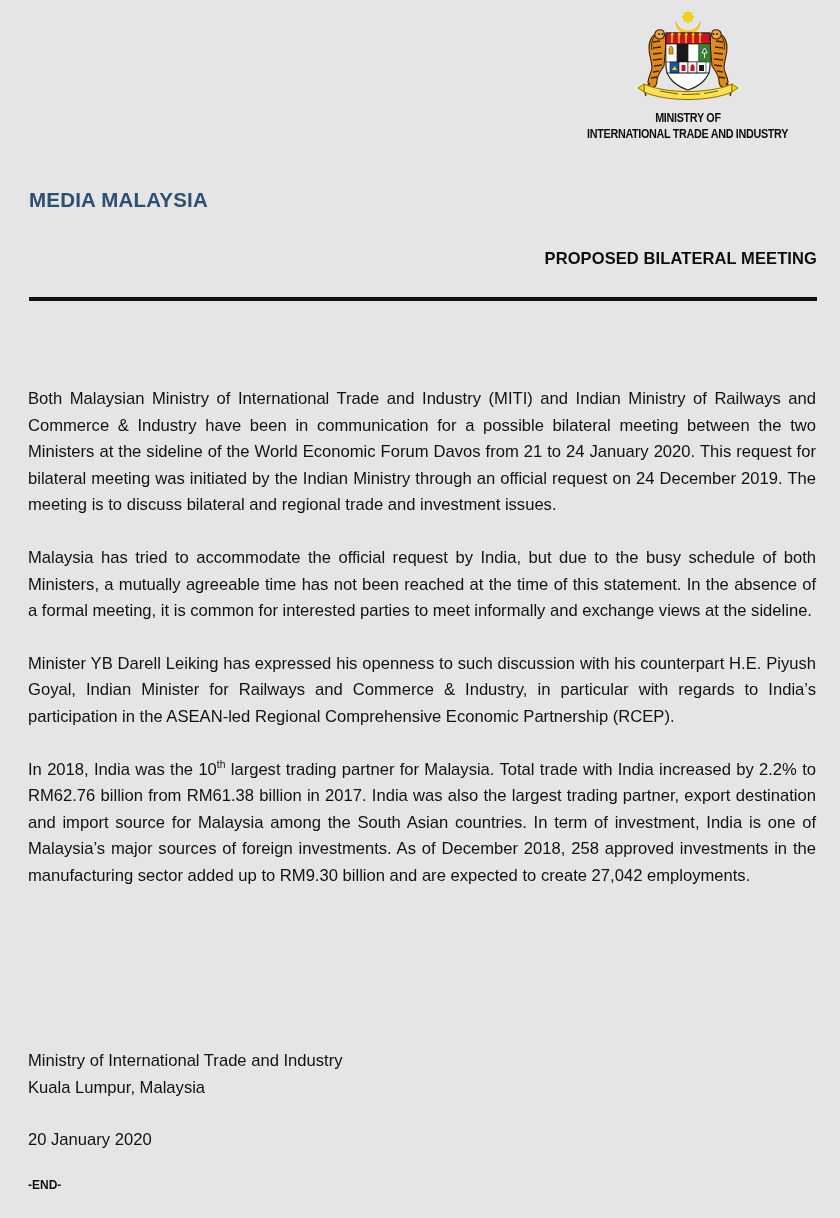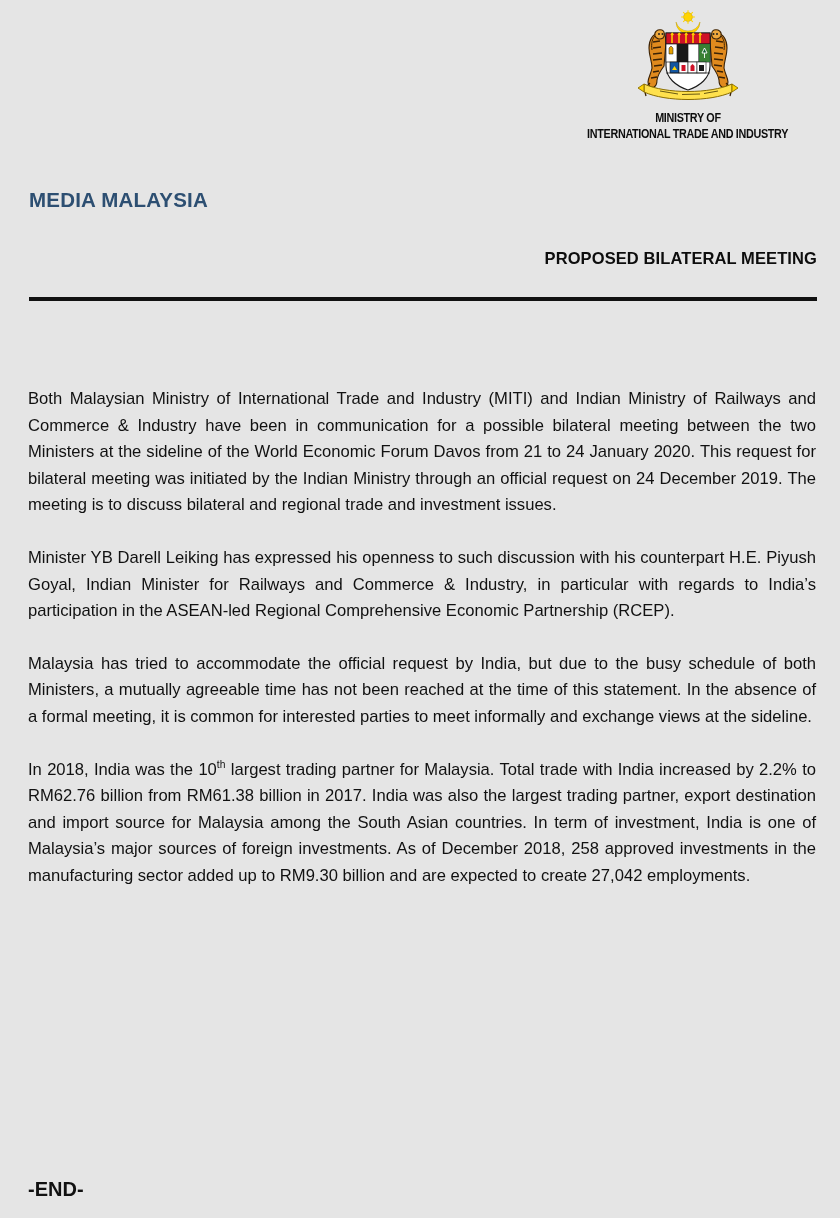--- a/index.html
+++ b/index.html
@@ -114,21 +114,21 @@
     width: 560px;
     font-size: 16.6px;
     line-height: 26.6px;
     color: #111111;
   }
   .sig-gap { height: 26px; }
   .end-mark {
     position: absolute;
     left: 28px;
     top: 1178px;
-    font-size: 20px;
+    font-size: 12px;
     font-weight: bold;
     color: #111111;
   }
 </style>
 </head>
 <body>
 
 <div class="page">
 
   <div class="header">
@@ -233,20 +233,26 @@
 
   <div class="media-release">MEDIA MALAYSIA</div>
 
   <div class="title-block">
     <div>PROPOSED BILATERAL MEETING</div>
   </div>
   <div class="rule"></div>
 
   <div class="body-text">
     <p>Both Malaysian Ministry of International Trade and Industry (MITI) and Indian Ministry of Railways and Commerce &amp; Industry have been in communication for a possible bilateral meeting between the two Ministers at the sideline of the World Economic Forum Davos from 21 to 24 January 2020. This request for bilateral meeting was initiated by the Indian Ministry through an official request on 24 December 2019. The meeting is to discuss bilateral and regional trade and investment issues.</p>
+    <p>Malaysia has tried to accommodate the official request by India, but due to the busy schedule of both Ministers, a mutually agreeable time has not been reached at the time of this statement. In the absence of a formal meeting, it is common for interested parties to meet informally and exchange views at the sideline.</p>
     <p>Minister YB Darell Leiking has expressed his openness to such discussion with his counterpart H.E. Piyush Goyal, Indian Minister for Railways and Commerce &amp; Industry, in particular with regards to India’s participation in the ASEAN-led Regional Comprehensive Economic Partnership (RCEP).</p>
-    <p>Malaysia has tried to accommodate the official request by India, but due to the busy schedule of both Ministers, a mutually agreeable time has not been reached at the time of this statement. In the absence of a formal meeting, it is common for interested parties to meet informally and exchange views at the sideline.</p>
     <p><span>In 2018, India was the 10</span><sup>th</sup><span> largest trading partner for Malaysia. Total trade with India increased by 2.2% to RM62.76 billion from RM61.38 billion in 2017. India was also the largest trading partner, export destination and import source for Malaysia among the South Asian countries. In term of investment, India is one of Malaysia’s major sources of foreign investments. As of December 2018, 258 approved investments in the manufacturing sector added up to RM9.30 billion and are expected to create 27,042 employments.</span></p>
   </div>
 
+  <div class="signature">
+    <div>Ministry of International Trade and Industry</div>
+    <div>Kuala Lumpur, Malaysia</div>
+    <div class="sig-gap"></div>
+    <div>20 January 2020</div>
+  </div>
   <div class="end-mark">-END-</div>
 
 </div>
 
 </body></html>

